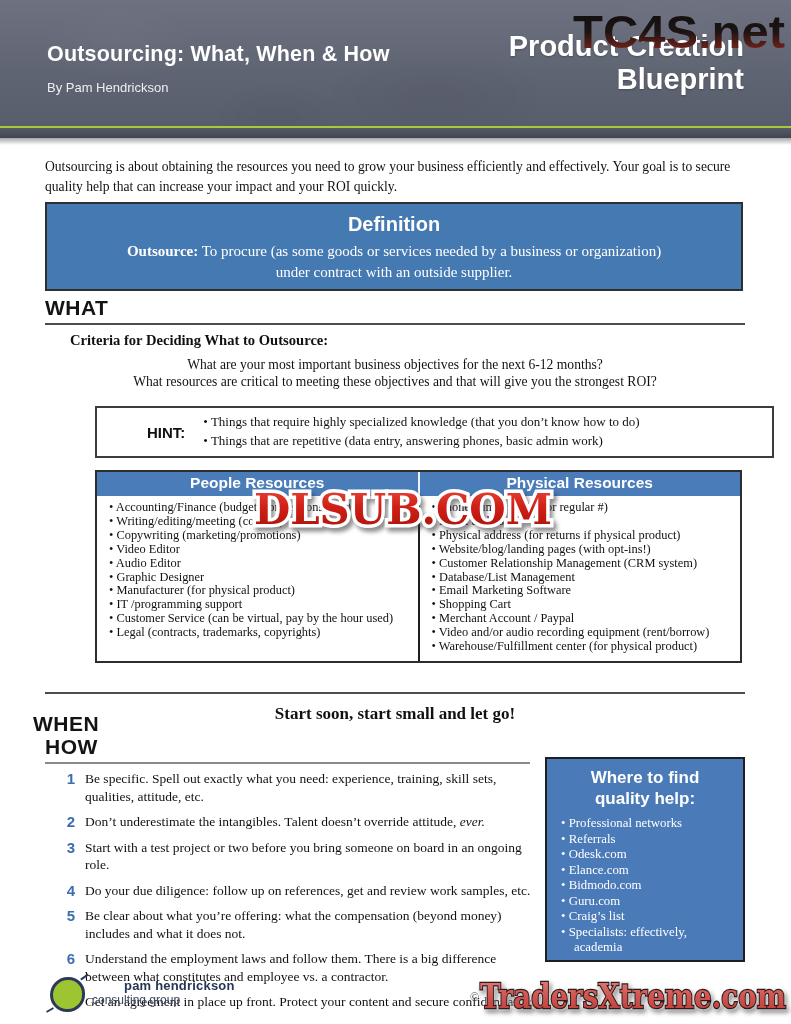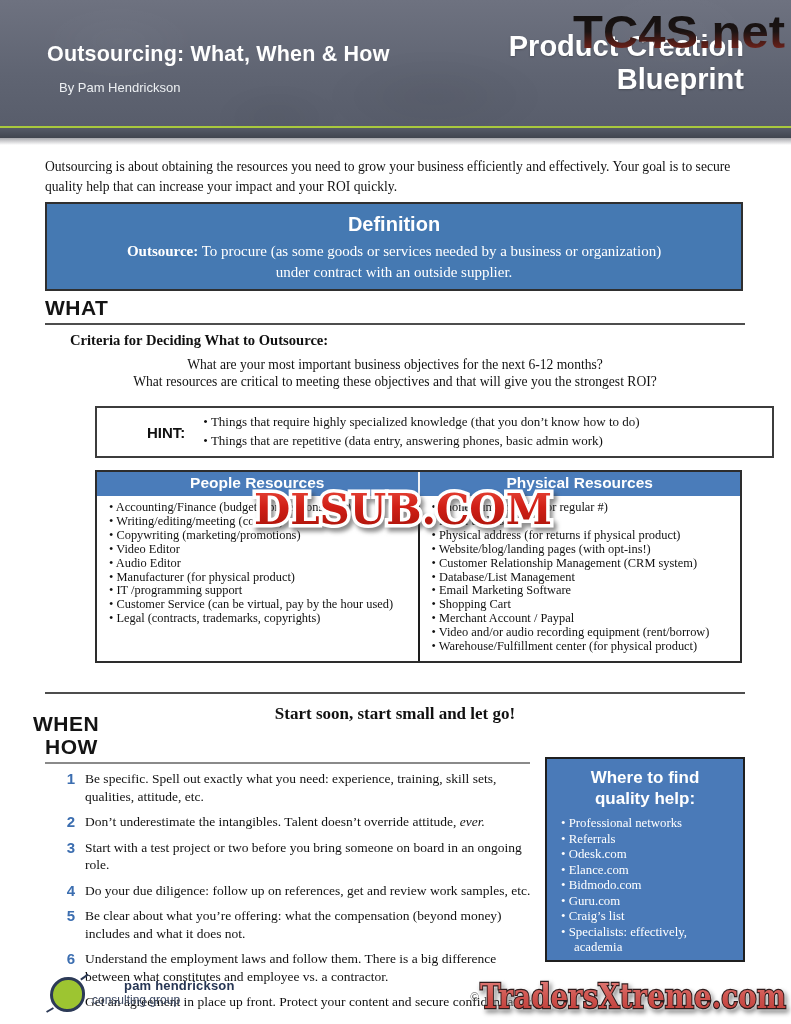--- a/index.html
+++ b/index.html
@@ -15,21 +15,21 @@
          radial-gradient(160px 70px at 55% 70%,rgba(0,0,0,.12),transparent 70%),
          radial-gradient(140px 80px at 85% 25%,rgba(255,255,255,.06),transparent 70%),
          radial-gradient(90px 50px at 35% 85%,rgba(0,0,0,.10),transparent 70%);}
   .hdr-line{position:absolute;left:0;top:126px;width:791px;height:2px;background:#a9c93d;}
   .hdr-strip{position:absolute;left:0;top:128px;width:791px;height:10px;
        background:linear-gradient(180deg,#555a67,#41454f);}
   .hdr-shadow{position:absolute;left:0;top:138px;width:791px;height:7px;
        background:linear-gradient(180deg,rgba(60,60,70,.45),rgba(255,255,255,0));}
   .hdr-title{position:absolute;left:47px;top:42px;font-family:"Liberation Sans",sans-serif;
        font-weight:bold;font-size:21.5px;color:#fff;letter-spacing:.2px;}
-  .hdr-byline{position:absolute;left:59px;top:80px;font-family:"Liberation Sans",sans-serif;
+  .hdr-byline{position:absolute;left:47px;top:80px;font-family:"Liberation Sans",sans-serif;
        font-size:13px;color:#eceff2;}
   .hdr-product{position:absolute;right:47px;top:30px;text-align:right;color:#fff;
        font-family:"Liberation Sans",sans-serif;font-weight:bold;font-size:29px;line-height:33px;
        text-shadow:0 1px 2px rgba(0,0,0,.25);}
   .wm-top{position:absolute;right:0;top:2px;z-index:6;}
 
   
   .intro{position:absolute;left:45px;top:157px;width:700px;font-size:13.6px;line-height:1.5;}
 
   .defbox{position:absolute;left:45px;top:202px;width:694px;height:85px;background:#4579b2;
@@ -152,20 +152,21 @@
       <div class="th">People Resources</div>
       <div class="th">Physical Resources</div>
     </div>
     <div class="tbody">
       <ul class="tcol">
         <li>Accounting/Finance (budgets, projections, etc.)</li>
         <li>Writing/editing/meeting (content)</li>
         <li>Copywriting (marketing/promotions)</li>
         <li>Video Editor</li>
         <li>Audio Editor</li>
+        <li>Graphic Designer</li>
         <li>Manufacturer (for physical product)</li>
         <li>IT /programming support</li>
         <li>Customer Service (can be virtual, pay by the hour used)</li>
         <li>Legal (contracts, trademarks, copyrights)</li>
       </ul>
       <ul class="tcol">
         <li>Phone number (800# or regular #)</li>
         <li>Email address</li>
         <li>Physical address (for returns if physical product)</li>
         <li>Website/blog/landing pages (with opt-ins!)</li>

